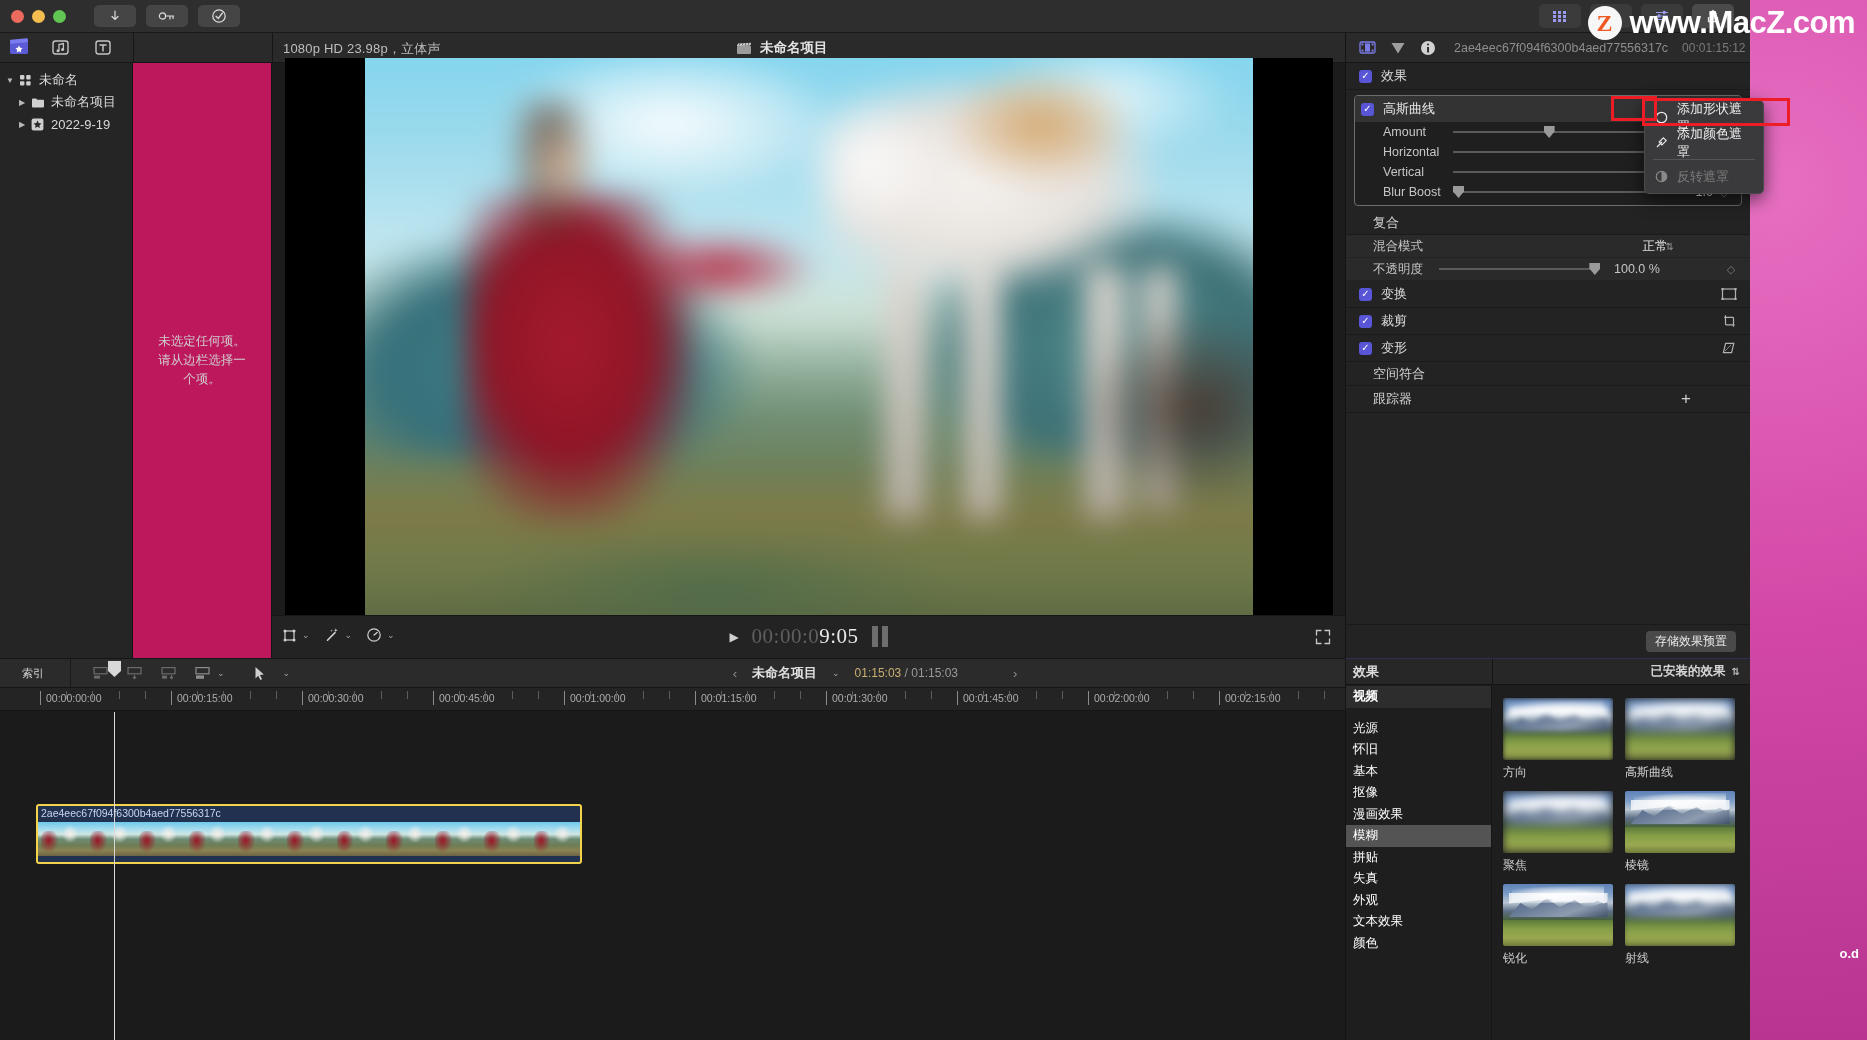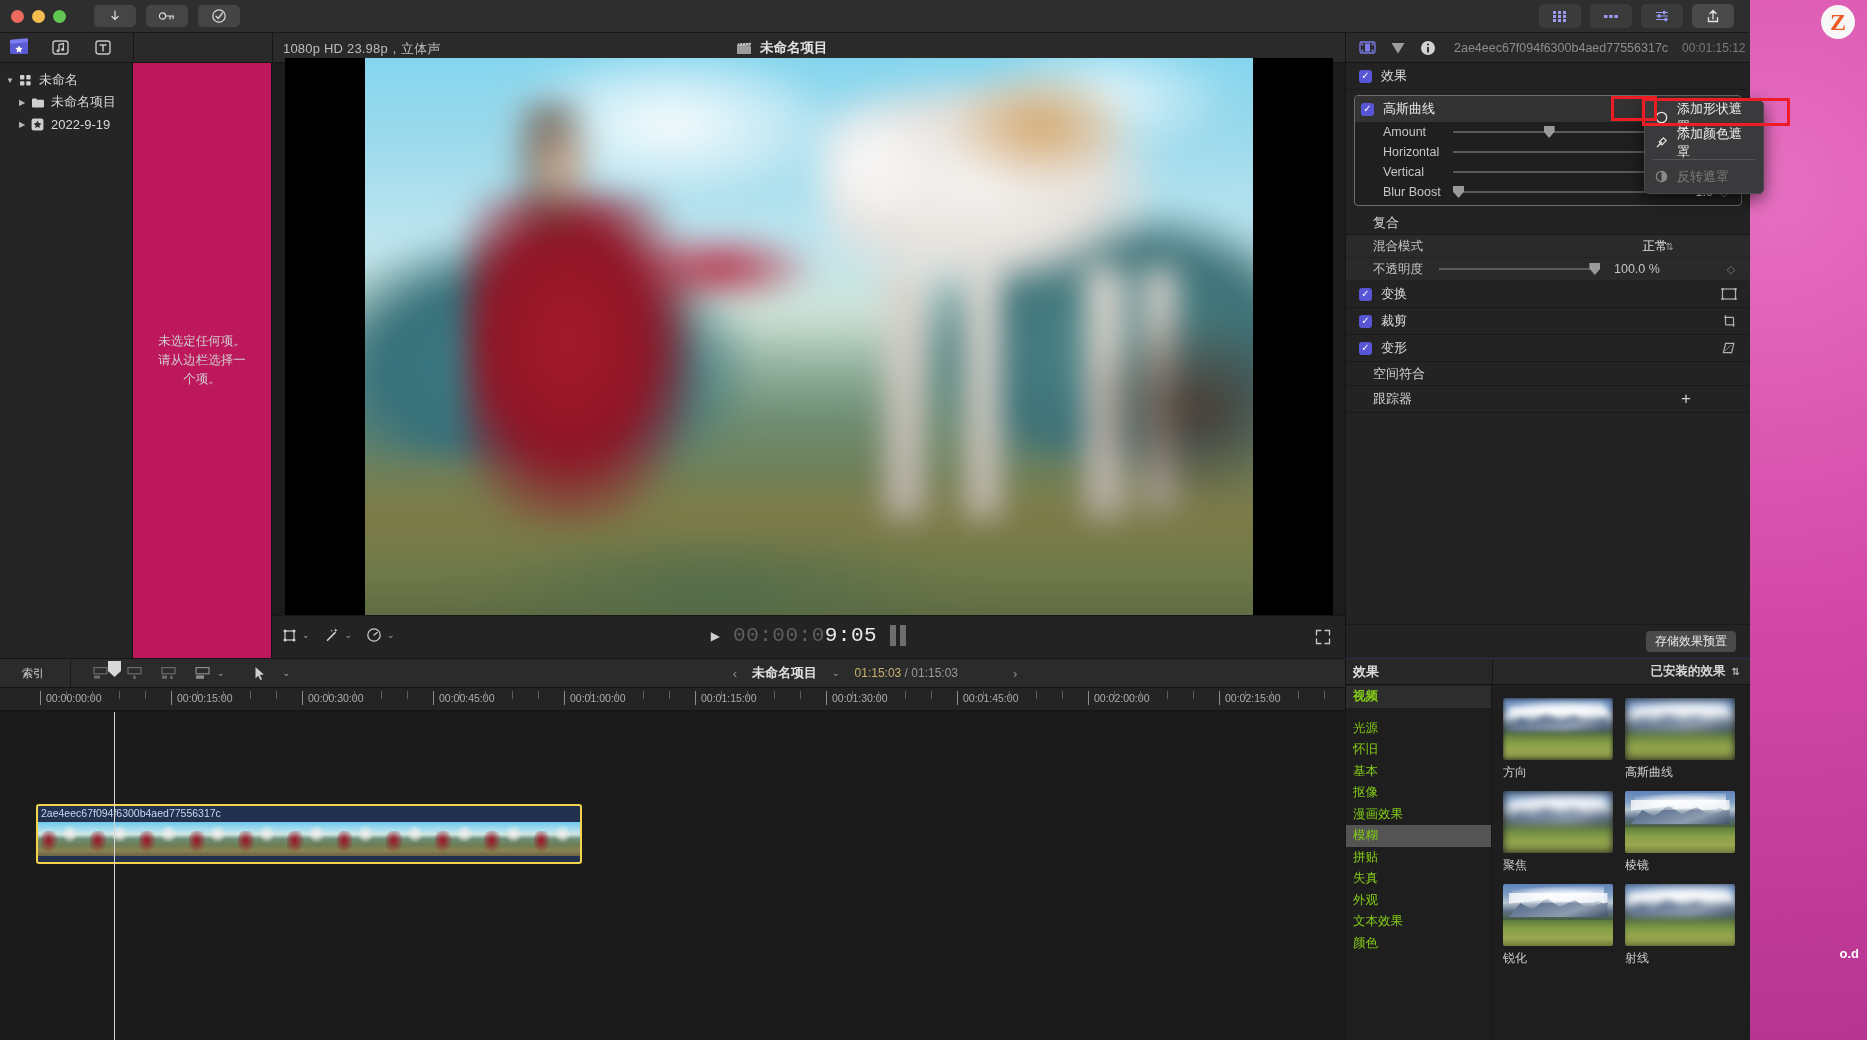--- a/index.html
+++ b/index.html
@@ -117,21 +117,21 @@
     background:radial-gradient(ellipse at 50% 35%, #56402f 0%, rgba(86,64,47,0) 72%); }
   .dark-right{ position:absolute; right:-20px; top:290px; width:230px; height:200px;
     background:radial-gradient(ellipse at 50% 50%, #4a3b31 0%, rgba(74,59,49,0) 70%); }
   
   #transport{ position:absolute; left:0; right:0; bottom:0; height:43px;
      background:#232323; border-top:1px solid #171717; }
   .tp-left{ position:absolute; left:10px; top:11px; display:flex; align-items:center; gap:14px;}
   .tp-left .grp{ display:flex; align-items:center; gap:5px;}
   .tc-center{ position:absolute; left:0; right:0; top:8px; display:flex; align-items:center; justify-content:center; gap:13px;}
   .tc-center .play{ font-size:12px; color:#cfcfcf;}
-  .tc-big{ font-size:21px; letter-spacing:.5px; font-family:Liberation Mono, monospace;}
+  .tc-big{ font-size:21px; letter-spacing:.5px; font-family:Liberation Serif, serif;}
   .tc-big .dim{ color:#5f5f5f; } .tc-big .bright{ color:#e8e8e8; }
   .pausebars{ display:flex; gap:4px; }
   .pausebars i{ display:block; width:6px; height:21px; background:#6e6e6e;}
   .tp-right{ position:absolute; right:14px; top:13px; }
   
   #inspector{
     position:absolute; right:0; top:33px; width:405px; bottom:382px;
     background:#232323; border-left:1px solid #141414;
   }
   #insp-head{ height:30px; display:flex; align-items:center; gap:14px; padding-left:13px;
@@ -209,21 +209,21 @@
   
   #fxbrowser{ position:absolute; right:0; top:658px; width:405px; bottom:0; background:#1e1e1e;
     border-left:1px solid #141414; border-top:1px solid #2e2e54;}
   #fx-head{ height:26px; display:flex; align-items:center; border-bottom:1px solid #151515; background:#272727;}
   #fx-head .l{ width:146px; padding-left:7px; font-size:13px; color:#dcdcdc; font-weight:bold;}
   #fx-head .vsep{ width:1px; height:26px; background:#151515;}
   #fx-head .r{ flex:1; display:flex; align-items:center; justify-content:flex-end; padding-right:10px; gap:6px;
     font-size:12.5px; color:#d4d4d4; font-weight:bold;}
   #fx-cats{ position:absolute; left:0; top:27px; bottom:0; width:146px; background:#1e1e1e;
     border-right:1px solid #151515;}
-  .cat{ height:21.5px; display:flex; align-items:center; padding-left:7px; font-size:12.5px; color:#84cc16;}
+  .cat{ height:21.5px; display:flex; align-items:center; padding-left:7px; font-size:12.5px; color:#ffffff;}
   .cat.hdr{ font-weight:bold; background:#2d2d2d;}
   .cat.sel{ background:#545454;}
   .cat.gap{ height:10px;}
   #fx-grid{ position:absolute; left:147px; right:0; top:27px; bottom:0; padding:12px 0 0 10px;
     display:flex; flex-wrap:wrap; gap:10px 12px; align-content:flex-start; overflow:hidden;}
   .fxitem{ width:110px; }
   .fxthumb{ width:110px; height:62px; border-radius:2px; overflow:hidden; position:relative;}
   .mt-bg{ position:absolute; inset:0;
     background:linear-gradient(#5e83b8 0%, #7d9dc6 16%, #b9c6d2 30%, #5d6f87 44%, #49603f 58%, #7d9447 74%, #93a04e 100%);}
   .mt-peak{ position:absolute; left:5%; top:14%; width:90%; height:40%;
@@ -1013,14 +1013,15 @@
         </svg>
     </span>
     <span>反转遮罩</span>
   </div>
 </div>
 <div class="hl-box" style="left:1611px; top:96px; width:46px; height:25px;"></div>
 <div class="hl-box" style="left:1642px; top:98px; width:148px; height:28px;"></div>
 
 <div id="wm">
   <span class="zlogo">Z</span>
+  <span class="wtext">www.MacZ.com</span>
 </div>
 <div id="wm2">o.d</div>
 
 </body></html>

